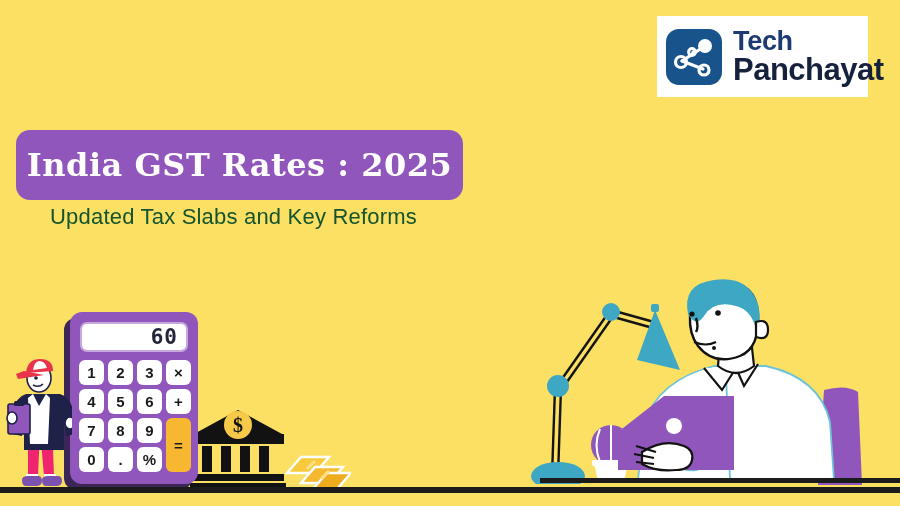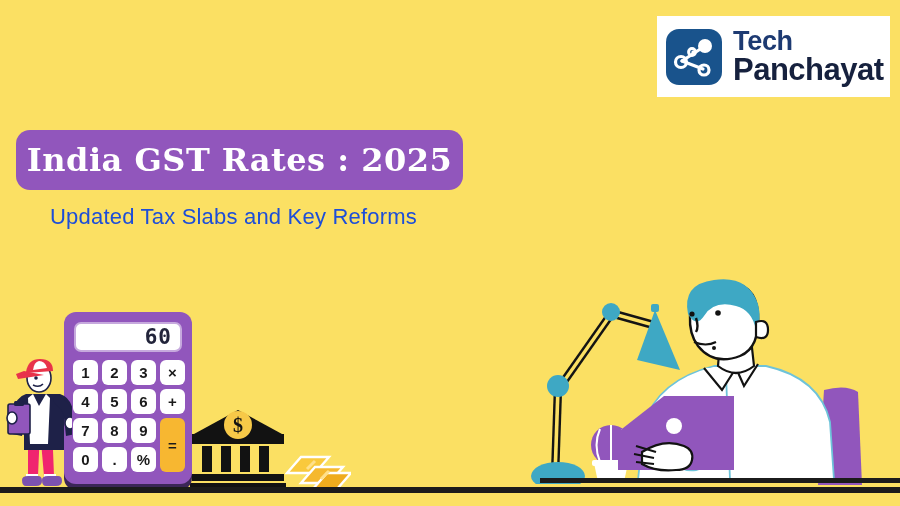--- a/index.html
+++ b/index.html
@@ -18,21 +18,21 @@
     height: 506px;
     background: #FBE063;
     overflow: hidden;
   }
 
   
   #logo-box {
     position: absolute;
     left: 657px;
     top: 16px;
-    width: 233px;
+    width: 211px;
     height: 81px;
     background: #FFFFFF;
     display: flex;
     align-items: center;
     padding-left: 8px;
     box-sizing: border-box;
   }
   #logo-mark {
     width: 58px;
     height: 58px;
@@ -56,42 +56,42 @@
     letter-spacing: -0.5px;
     display: block;
   }
 
   
   #title-banner {
     position: absolute;
     left: 16px;
     top: 130px;
     width: 447px;
-    height: 60px;
+    height: 70px;
     background: #9156BC;
     border-radius: 14px;
     display: flex;
     align-items: center;
     justify-content: center;
     box-sizing: border-box;
   }
   #title-text {
     color: #FFFFFF;
     font-family: "DejaVu Serif", serif;
     font-weight: bold;
     font-size: 32px;
     letter-spacing: 0.5px;
     white-space: nowrap;
   }
   #subtitle-text {
     position: absolute;
     left: 50px;
     top: 204px;
     font-size: 22px;
-    color: #1d4ed8;
+    color: #14532d;
     letter-spacing: 0.2px;
     white-space: nowrap;
   }
 
   
   #ground-line {
     position: absolute;
     left: 0;
     top: 487px;
     width: 900px;
@@ -119,21 +119,21 @@
     position: absolute;
     left: 8px;
     top: 6px;
     width: 128px;
     height: 172px;
     background: #3B2657;
     border-radius: 12px;
   }
   .calc-body {
     position: absolute;
-    left: 8px;
+    left: 14px;
     top: 0;
     width: 128px;
     height: 172px;
     background: #9156BC;
     border-radius: 12px;
   }
   .calc-screen {
     position: absolute;
     left: 10px;
     top: 10px;

